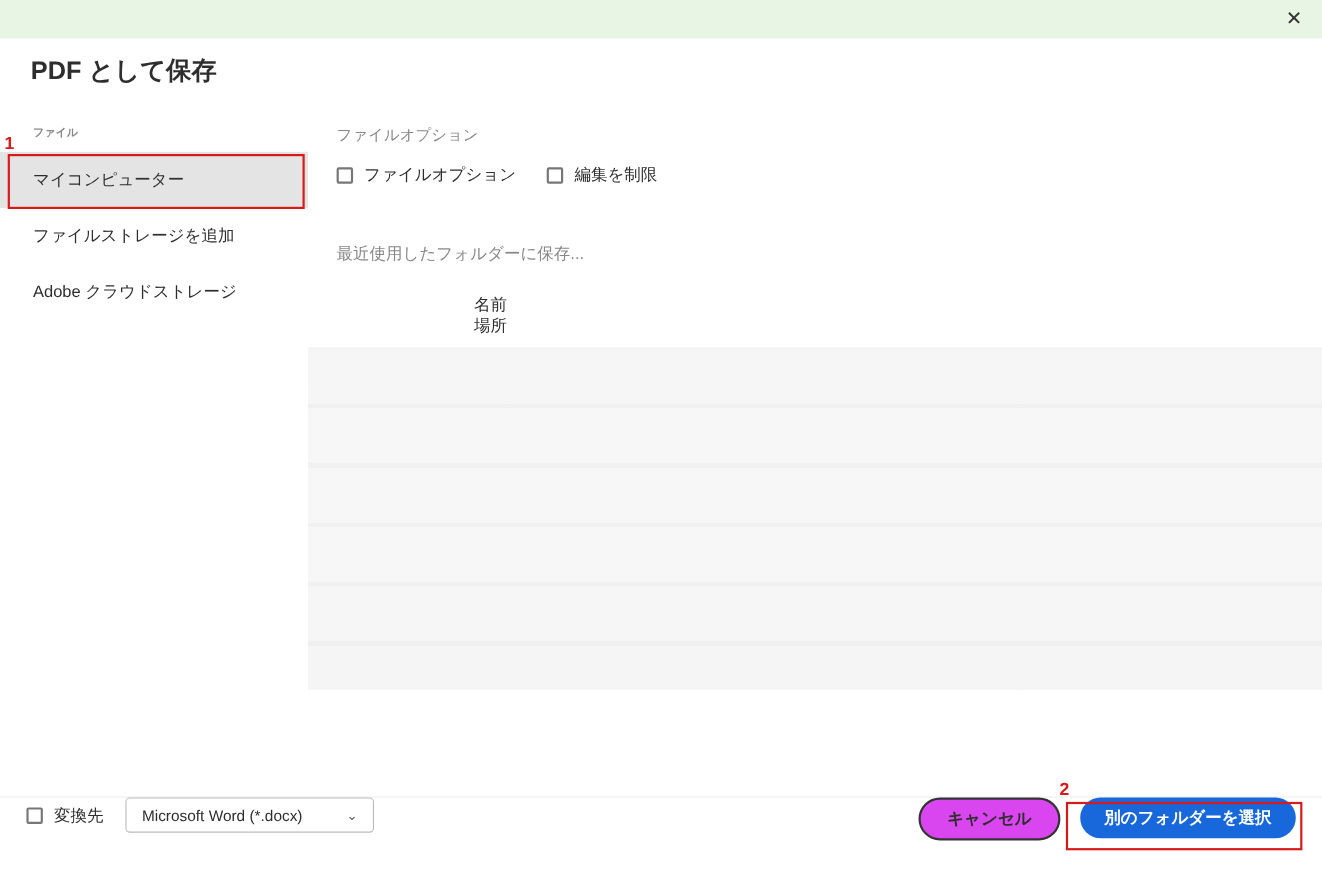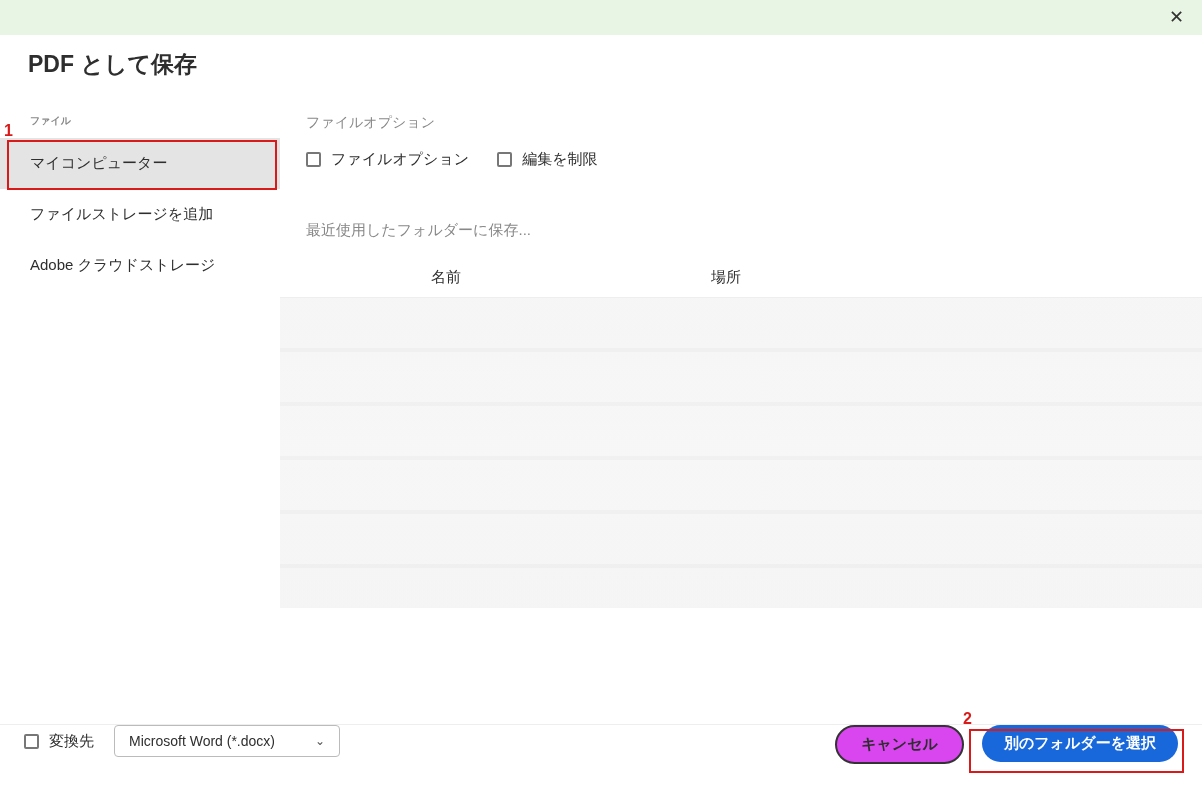--- a/index.html
+++ b/index.html
@@ -115,20 +115,21 @@
     }
     .recent-label {
       color: #888;
       font-size: 15px;
       padding: 22px 0 18px 26px;
     }
     .folder-table-header {
       display: flex;
       padding: 10px 0 10px 26px;
       border-bottom: 1px solid #eee;
+      flex-direction: column;
     }
     .folder-col-name {
       width: 280px;
       font-size: 15px;
       color: #2e2e2e;
       text-align: center;
     }
     .folder-col-location {
       width: 280px;
       font-size: 15px;

